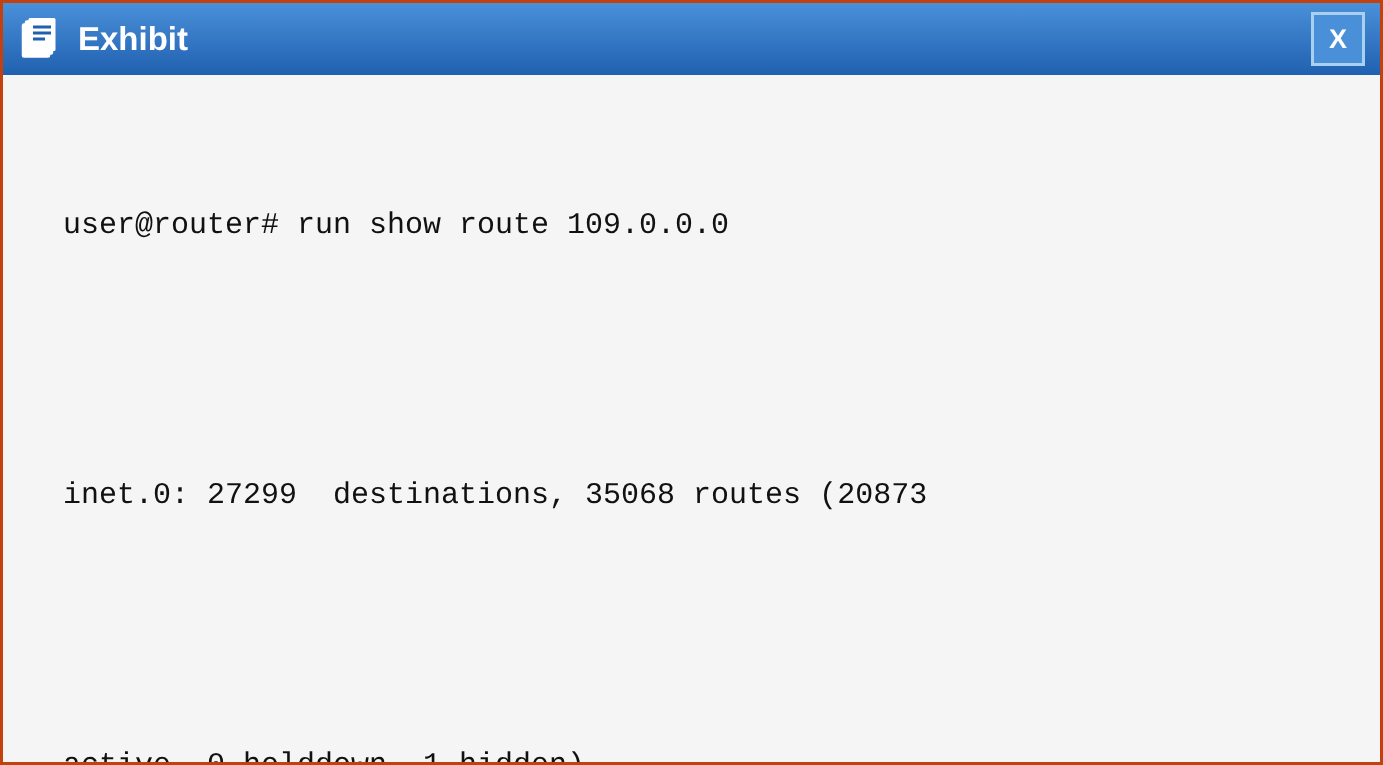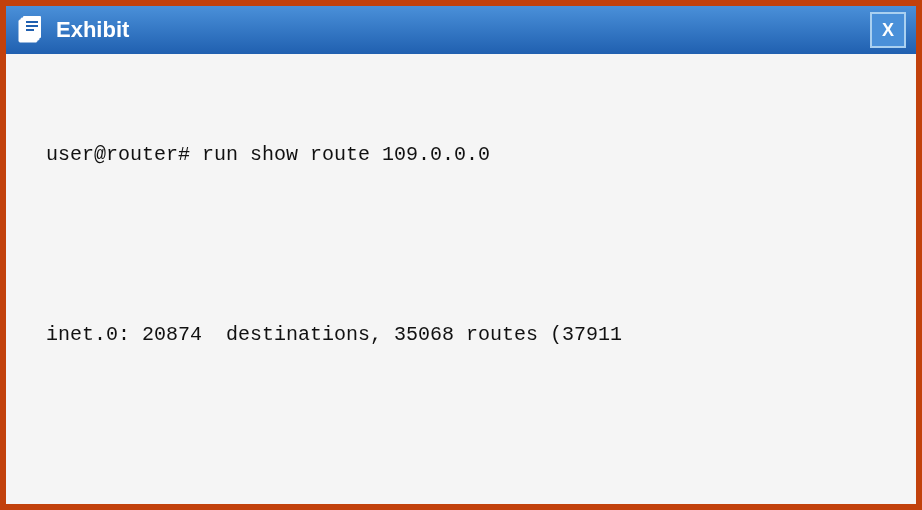--- a/index.html
+++ b/index.html
@@ -15,21 +15,21 @@
       display: flex;
       align-items: center;
       justify-content: center;
       font-family: Arial, sans-serif;
     }
 
     .window {
       width: 922px;
       height: 510px;
       background: #ffffff;
-      border: 6px solid #c2410c;
+      border: 2px solid #c2410c;
       display: flex;
       flex-direction: column;
     }
 
     .title-bar {
       background: linear-gradient(to bottom, #4a90d9, #2060b0);
       height: 48px;
       display: flex;
       align-items: center;
       justify-content: space-between;
@@ -120,21 +120,21 @@
       </div>
       <span class="title-text">Exhibit</span>
     </div>
     <div class="close-button">X</div>
   </div>
 
   <div class="content">
     <div class="terminal-text">
       <span class="line">user@router# run show route 109.0.0.0</span>
       <span class="spacer"></span>
-      <span class="line">inet.0: 20874  destinations, 35068 routes (37911</span>
+      <span class="line">inet.0: 27299  destinations, 35068 routes (20873</span>
       <span class="spacer"></span>
       <span class="line">active, 0 holddown, 1 hidden)</span>
       
       
       
       
       
       
     </div>
   </div>

